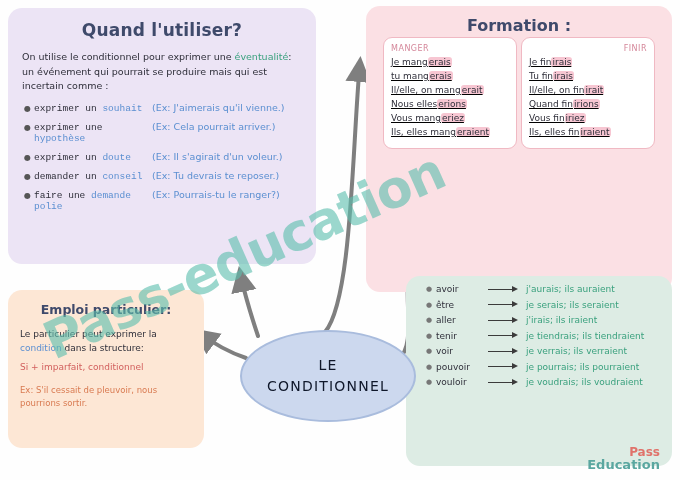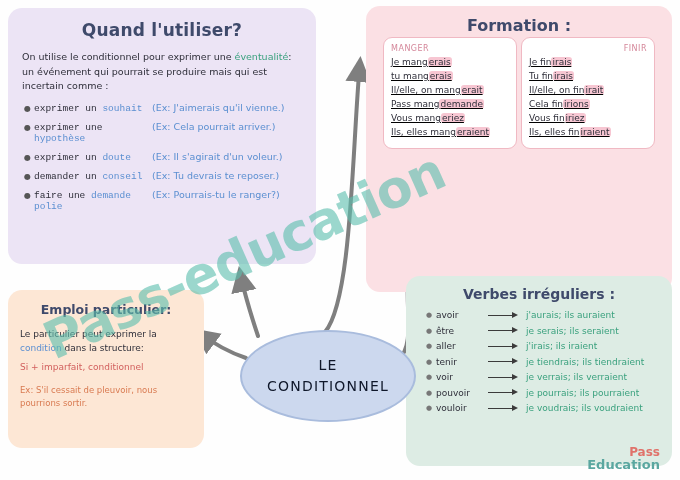--- a/index.html
+++ b/index.html
@@ -316,52 +316,51 @@
   <div class="card" id="card-formation">
     <div class="title">Formation :</div>
     <div class="conj-wrap">
 
       <div class="conj-box">
         <div class="verb-head">MANGER</div>
         <ul>
           <li><span>Je mang</span><em>erais</em></li>
           <li><span>tu mang</span><em>erais</em></li>
           <li><span>Il/elle, on mang</span><em>erait</em></li>
-          <li><span>Pass mang</span><em>demande</em></li>
+          <li><span>Nous elles</span><em>erions</em></li>
           <li><span>Vous mang</span><em>eriez</em></li>
           <li><span>Ils, elles mang</span><em>eraient</em></li>
         </ul>
       </div>
 
       <div class="conj-box">
         <div class="verb-head right">FINIR</div>
         <ul>
           <li><span>Je fin</span><em>irais</em></li>
           <li><span>Tu fin</span><em>irais</em></li>
           <li><span>Il/elle, on fin</span><em>irait</em></li>
-          <li><span>Cela fin</span><em>irions</em></li>
+          <li><span>Quand fin</span><em>irions</em></li>
           <li><span>Vous fin</span><em>iriez</em></li>
           <li><span>Ils, elles fin</span><em>iraient</em></li>
         </ul>
       </div>
 
     </div>
   </div>
 
   <div class="card" id="card-emploi">
     <div class="title">Emploi particulier:</div>
     <div class="body">
       <span>Le particulier peut exprimer la </span><span class="hl-blue">condition</span><span> dans la structure:</span>
       <div class="struct">Si + imparfait, conditionnel</div>
     </div>
     <div class="ex">Ex: S'il cessait de pleuvoir, nous pourrions sortir.</div>
   </div>
 
   <div class="card" id="card-irreg">
-    <div class="title">Verbes irréguliers :</div>
     <ul>
       <li>
         <span class="bullet">●</span>
         <span class="inf">avoir</span>
         <span class="arrow"></span>
         <span class="forms">j'aurais; ils auraient</span>
       </li>
       <li>
         <span class="bullet">●</span>
         <span class="inf">être</span>

